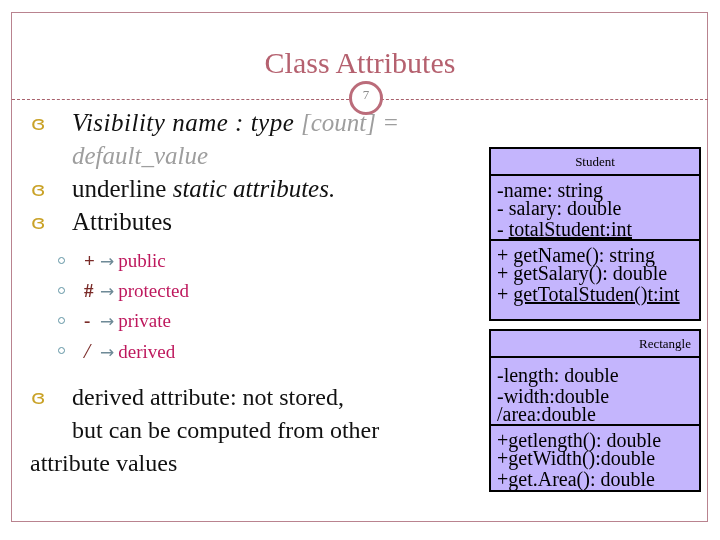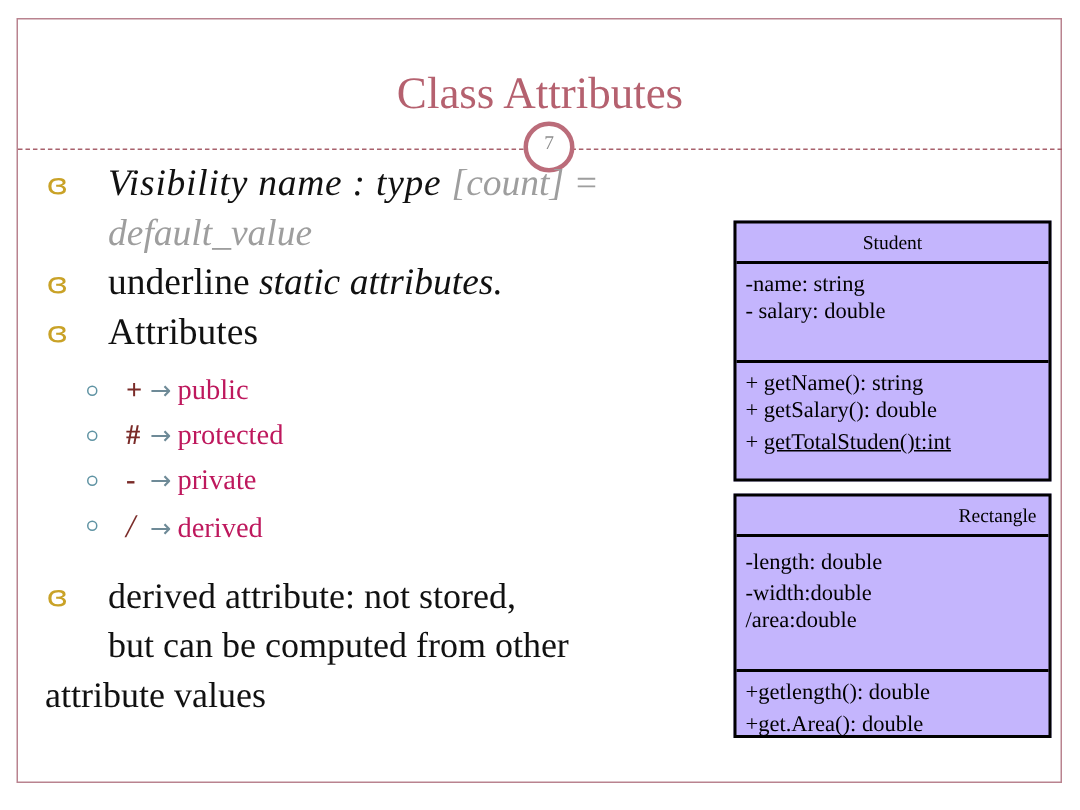--- a/index.html
+++ b/index.html
@@ -176,23 +176,23 @@
   .uml-head {
     font-size: 13px;
     line-height: 17px;
     padding: 4px 8px 4px 8px;
     border-bottom: 2px solid #000000;
     box-sizing: border-box;
   }
   .uml-head.center { text-align: center; }
   .uml-head.right  { text-align: right; }
   .uml-sec {
-    font-size: 15px;
+    font-size: 20px;
     line-height: 18px;
-    padding: 5px 6px 23px 6px;
+    padding: 5px 6px 1px 6px;
     box-sizing: border-box;
   }
   .uml-sec.divided { border-bottom: 2px solid #000000; }
   .uml-sec .row { white-space: nowrap; }
   .uml-sec .row.spaced-row { padding-top: 3px; }
   .uml-sec .row u { text-decoration: underline; }
 
   #student-box   { left: 489px; top: 147px; width: 212px; height: 174px; }
   #rectangle-box { left: 489px; top: 329px; width: 212px; height: 163px; }
 </style>
@@ -257,34 +257,36 @@
       <div id="derived-line-3">attribute values</div>
     </div>
 
   </div>
 
   <div class="uml-box" id="student-box">
     <div class="uml-head center">Student</div>
     <div class="uml-sec divided">
       <div class="row">-name: string</div>
       <div class="row">- salary: double</div>
+      <div class="row spaced-row"><span>- </span><u>totalStudent:int</u></div>
     </div>
     <div class="uml-sec">
       <div class="row">+ getName(): string</div>
       <div class="row">+ getSalary(): double</div>
       <div class="row spaced-row"><span> + </span><u>getTotalStuden()t:int</u></div>
     </div>
   </div>
 
   <div class="uml-box" id="rectangle-box">
     <div class="uml-head right">Rectangle</div>
     <div class="uml-sec divided">
       <div class="row spaced-row">-length: double</div>
       <div class="row spaced-row">-width:double</div>
       <div class="row">/area:double</div>
     </div>
     <div class="uml-sec">
       <div class="row">+getlength(): double</div>
+      <div class="row">+getWidth():double</div>
       <div class="row spaced-row">+get.Area(): double</div>
     </div>
   </div>
 
 </div>
 
 </body></html>

